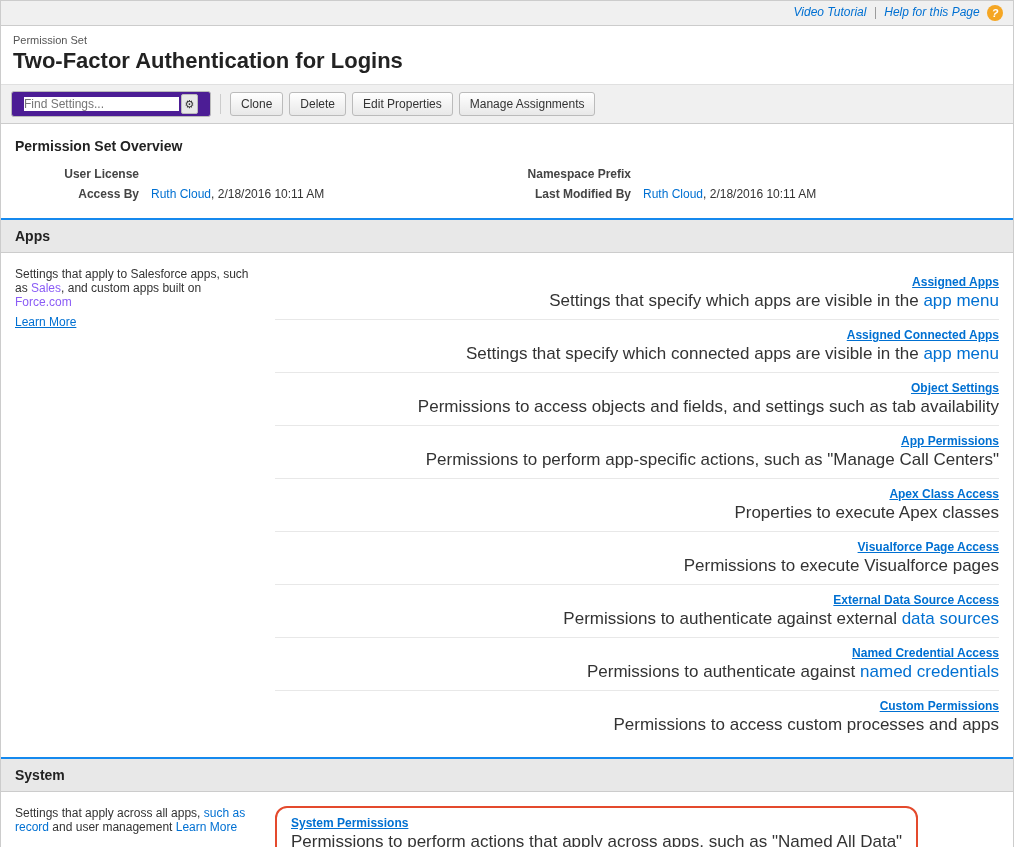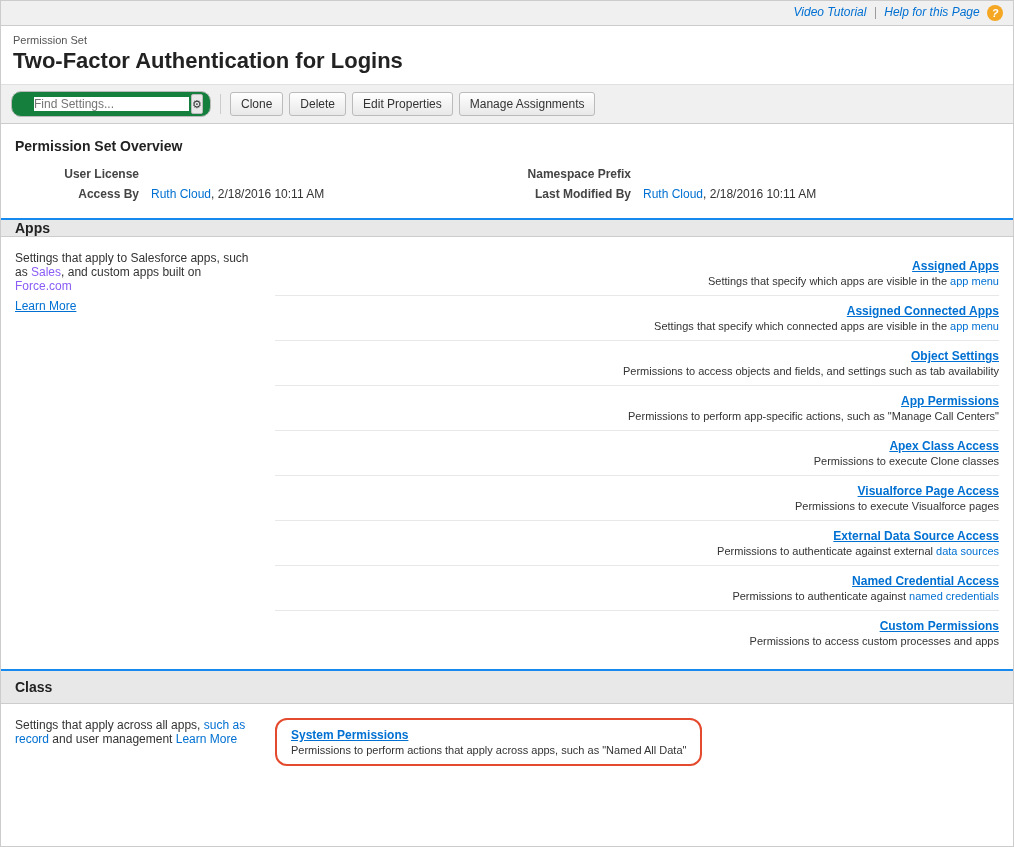--- a/index.html
+++ b/index.html
@@ -67,23 +67,23 @@
       border-bottom: 1px solid #ccc;
       padding: 6px 10px;
       display: flex;
       align-items: center;
       gap: 6px;
     }
     .search-wrapper {
       display: flex;
       align-items: center;
       border: 1px solid #bbb;
-      background: #15803d;
-      border-radius: 10px;
-      padding: 2px 22px;
+      background: #4c1d95;
+      border-radius: 3px;
+      padding: 2px 12px;
       width: 200px;
     }
     .search-wrapper input {
       border: none;
       outline: none;
       font-size: 12px;
       width: 160px;
       color: #999;
     }
     .search-icon-btn {
@@ -146,21 +146,21 @@
       color: #0070d2;
       text-decoration: none;
     }
 
     
     .apps-system-section {
       padding: 0;
     }
     .apps-section-header {
       background: #e8e8e8;
-      padding: 0 14px;
+      padding: 8px 14px;
       font-size: 14px;
       font-weight: bold;
       color: #222;
       border-top: 2px solid #1589ee;
       border-bottom: 1px solid #ccc;
     }
 
     .apps-content {
       display: flex;
       padding: 14px 14px;
@@ -199,21 +199,21 @@
       color: #0070d2;
       text-decoration: underline;
       font-weight: bold;
       font-size: 12px;
       cursor: pointer;
       display: block;
       margin-bottom: 2px;
     }
     .menu-item-desc {
       color: #333;
-      font-size: 11px;
+      font-size: 17px;
     }
     .menu-item-desc a { color: #0070d2; text-decoration: none; }
 
     
     .system-section-header {
       background: #e8e8e8;
       padding: 8px 14px;
       font-size: 14px;
       font-weight: bold;
       color: #222;
@@ -331,21 +331,21 @@
           <div class="menu-item-desc">Permissions to access objects and fields, and settings such as tab availability</div>
         </div>
 
         <div class="menu-item">
           <a class="menu-item-title" href="#">App Permissions</a>
           <div class="menu-item-desc">Permissions to perform app-specific actions, such as "Manage Call Centers"</div>
         </div>
 
         <div class="menu-item">
           <a class="menu-item-title" href="#">Apex Class Access</a>
-          <div class="menu-item-desc">Permissions to execute Clone classes</div>
+          <div class="menu-item-desc">Properties to execute Apex classes</div>
         </div>
 
         <div class="menu-item">
           <a class="menu-item-title" href="#">Visualforce Page Access</a>
           <div class="menu-item-desc">Permissions to execute Visualforce pages</div>
         </div>
 
         <div class="menu-item">
           <a class="menu-item-title" href="#">External Data Source Access</a>
           <div class="menu-item-desc">Permissions to authenticate against external <a href="#">data sources</a></div>
@@ -359,21 +359,21 @@
         <div class="menu-item">
           <a class="menu-item-title" href="#">Custom Permissions</a>
           <div class="menu-item-desc">Permissions to access custom processes and apps</div>
         </div>
 
       </div>
     </div>
   </div>
 
   <div class="apps-system-section">
-    <div class="system-section-header">Class</div>
+    <div class="system-section-header">System</div>
     <div class="system-content">
       <div class="system-left">
         Settings that apply across all apps, <a href="#">such as record</a> and user management
         <a href="#" class="learn-more">Learn More</a>
       </div>
       <div class="system-right">
         <div class="system-permissions-box">
           <a class="menu-item-title" href="#">System Permissions</a>
           <div class="menu-item-desc">Permissions to perform actions that apply across apps, such as "Named All Data"</div>
         </div>

